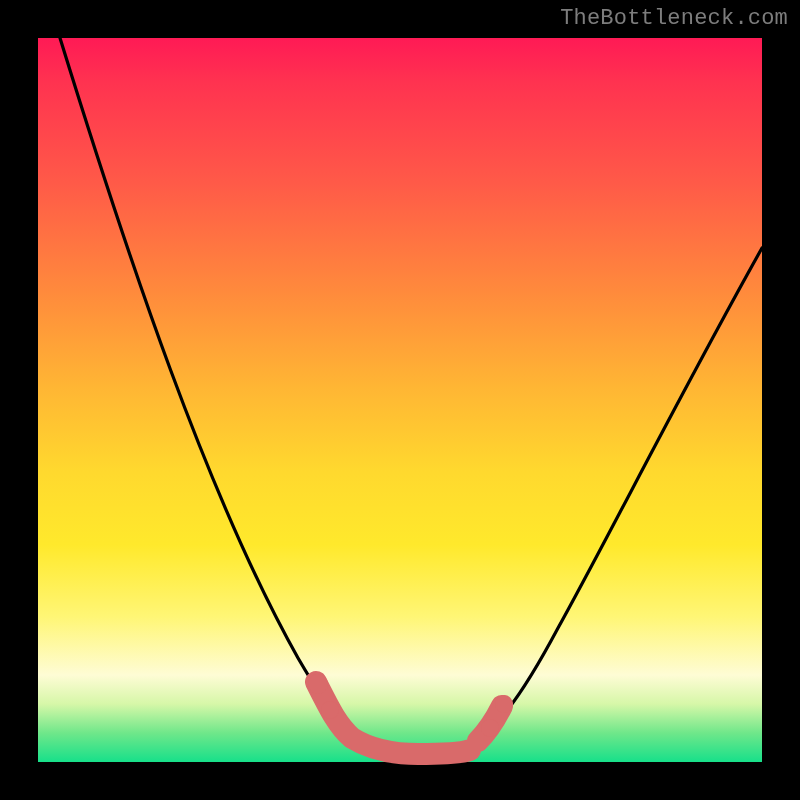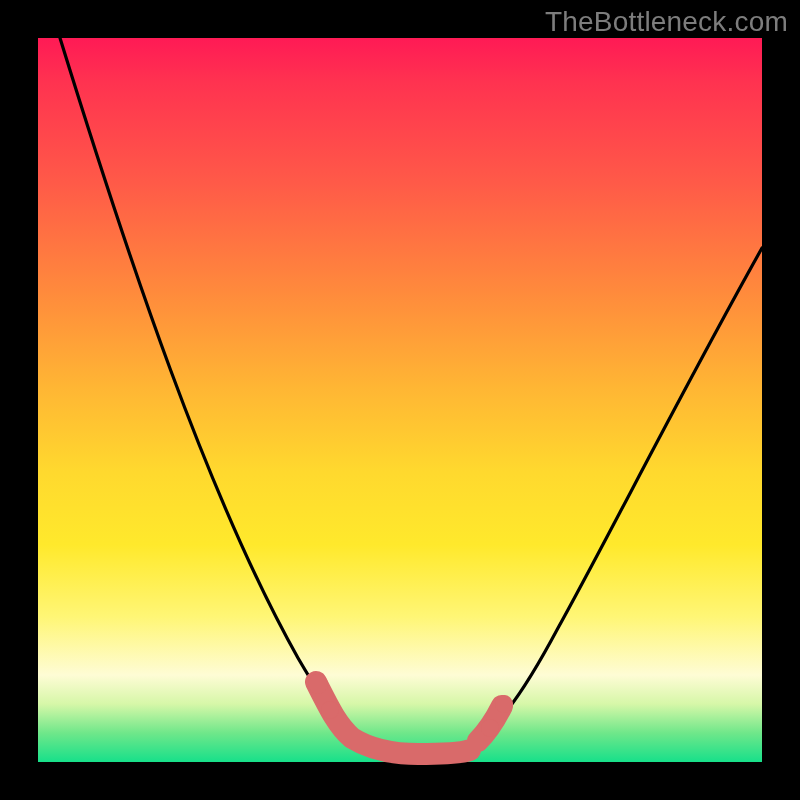--- a/index.html
+++ b/index.html
@@ -39,24 +39,25 @@
       #d6f7a8 92%,
       #6fe78a 96%,
       #17e08a 100%
     );
   }
   .watermark {
     position: absolute;
     top: 6px;
     right: 12px;
     color: #7d7d7d;
-    font-size: 28px;
+    font-size: 22px;
     font-weight: 500;
     letter-spacing: 0.2px;
     user-select: none;
+    font-family: Liberation Mono, monospace;
   }
   svg.curve {
     position: absolute;
     left: 0;
     top: 0;
     width: 724px;
     height: 724px;
     overflow: visible;
   }
 </style>

